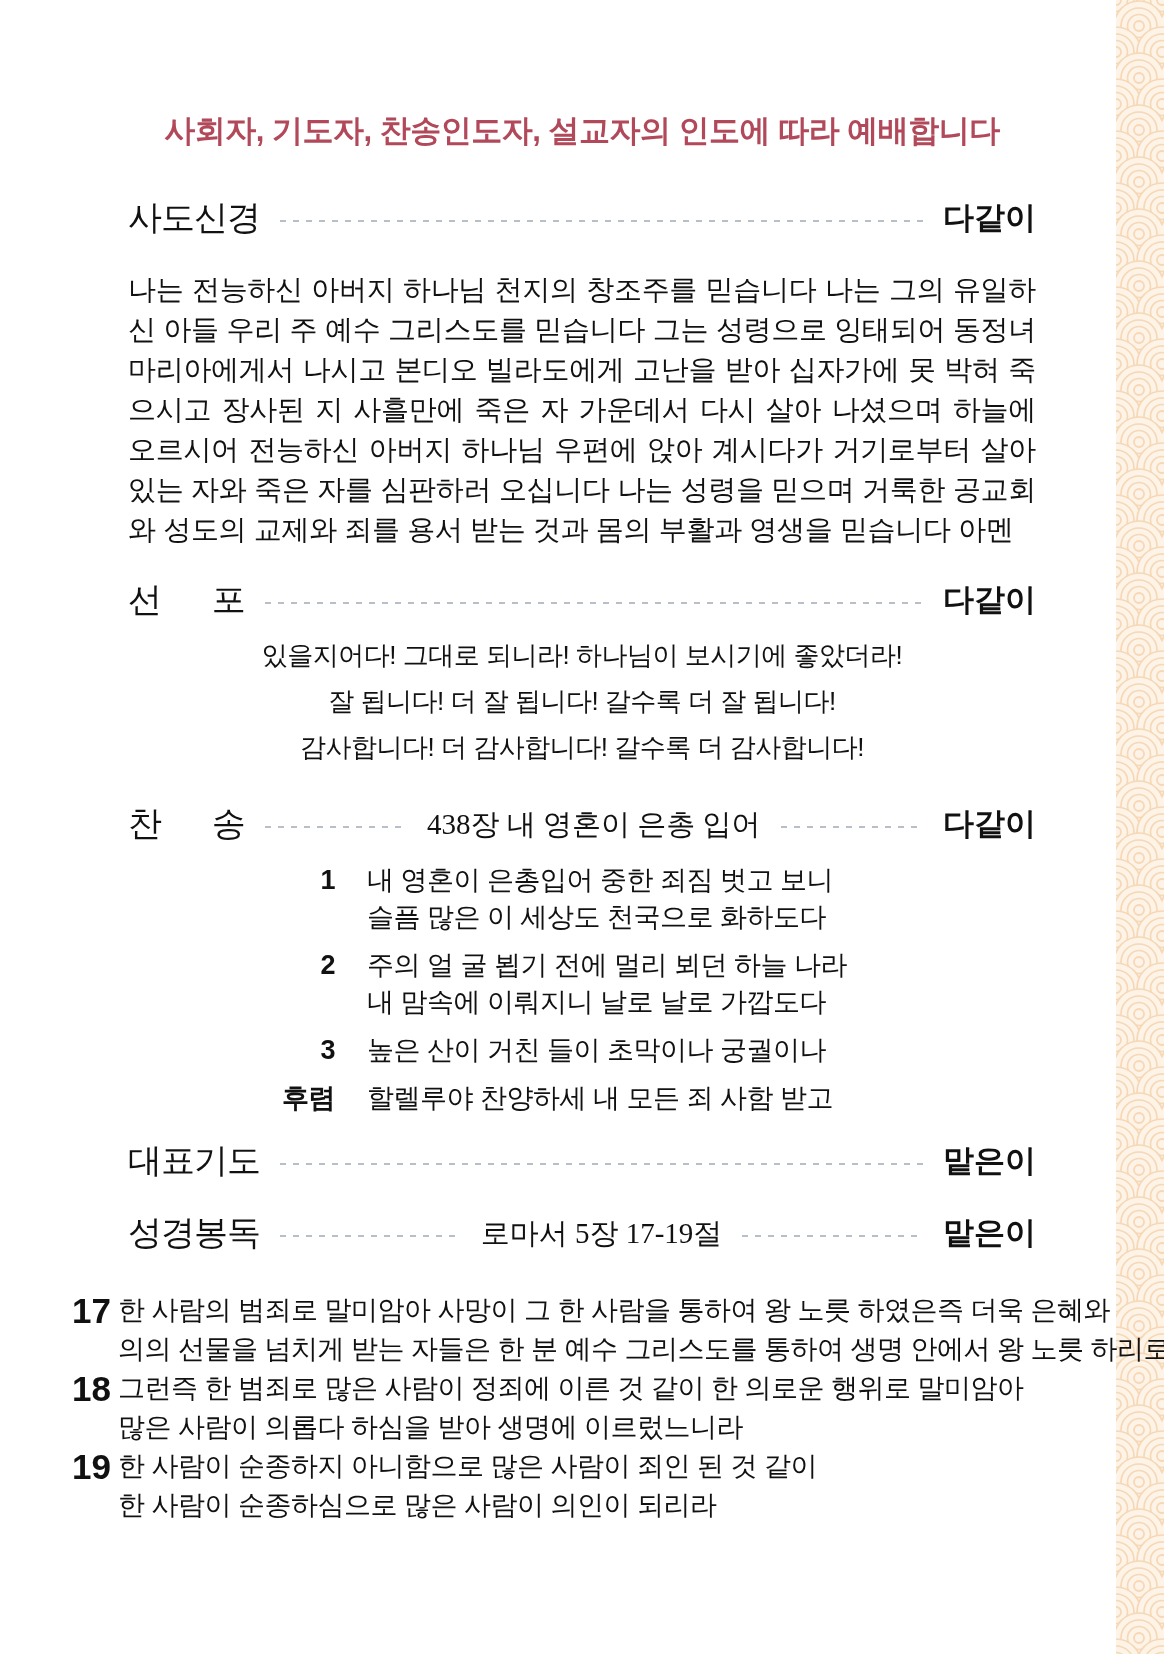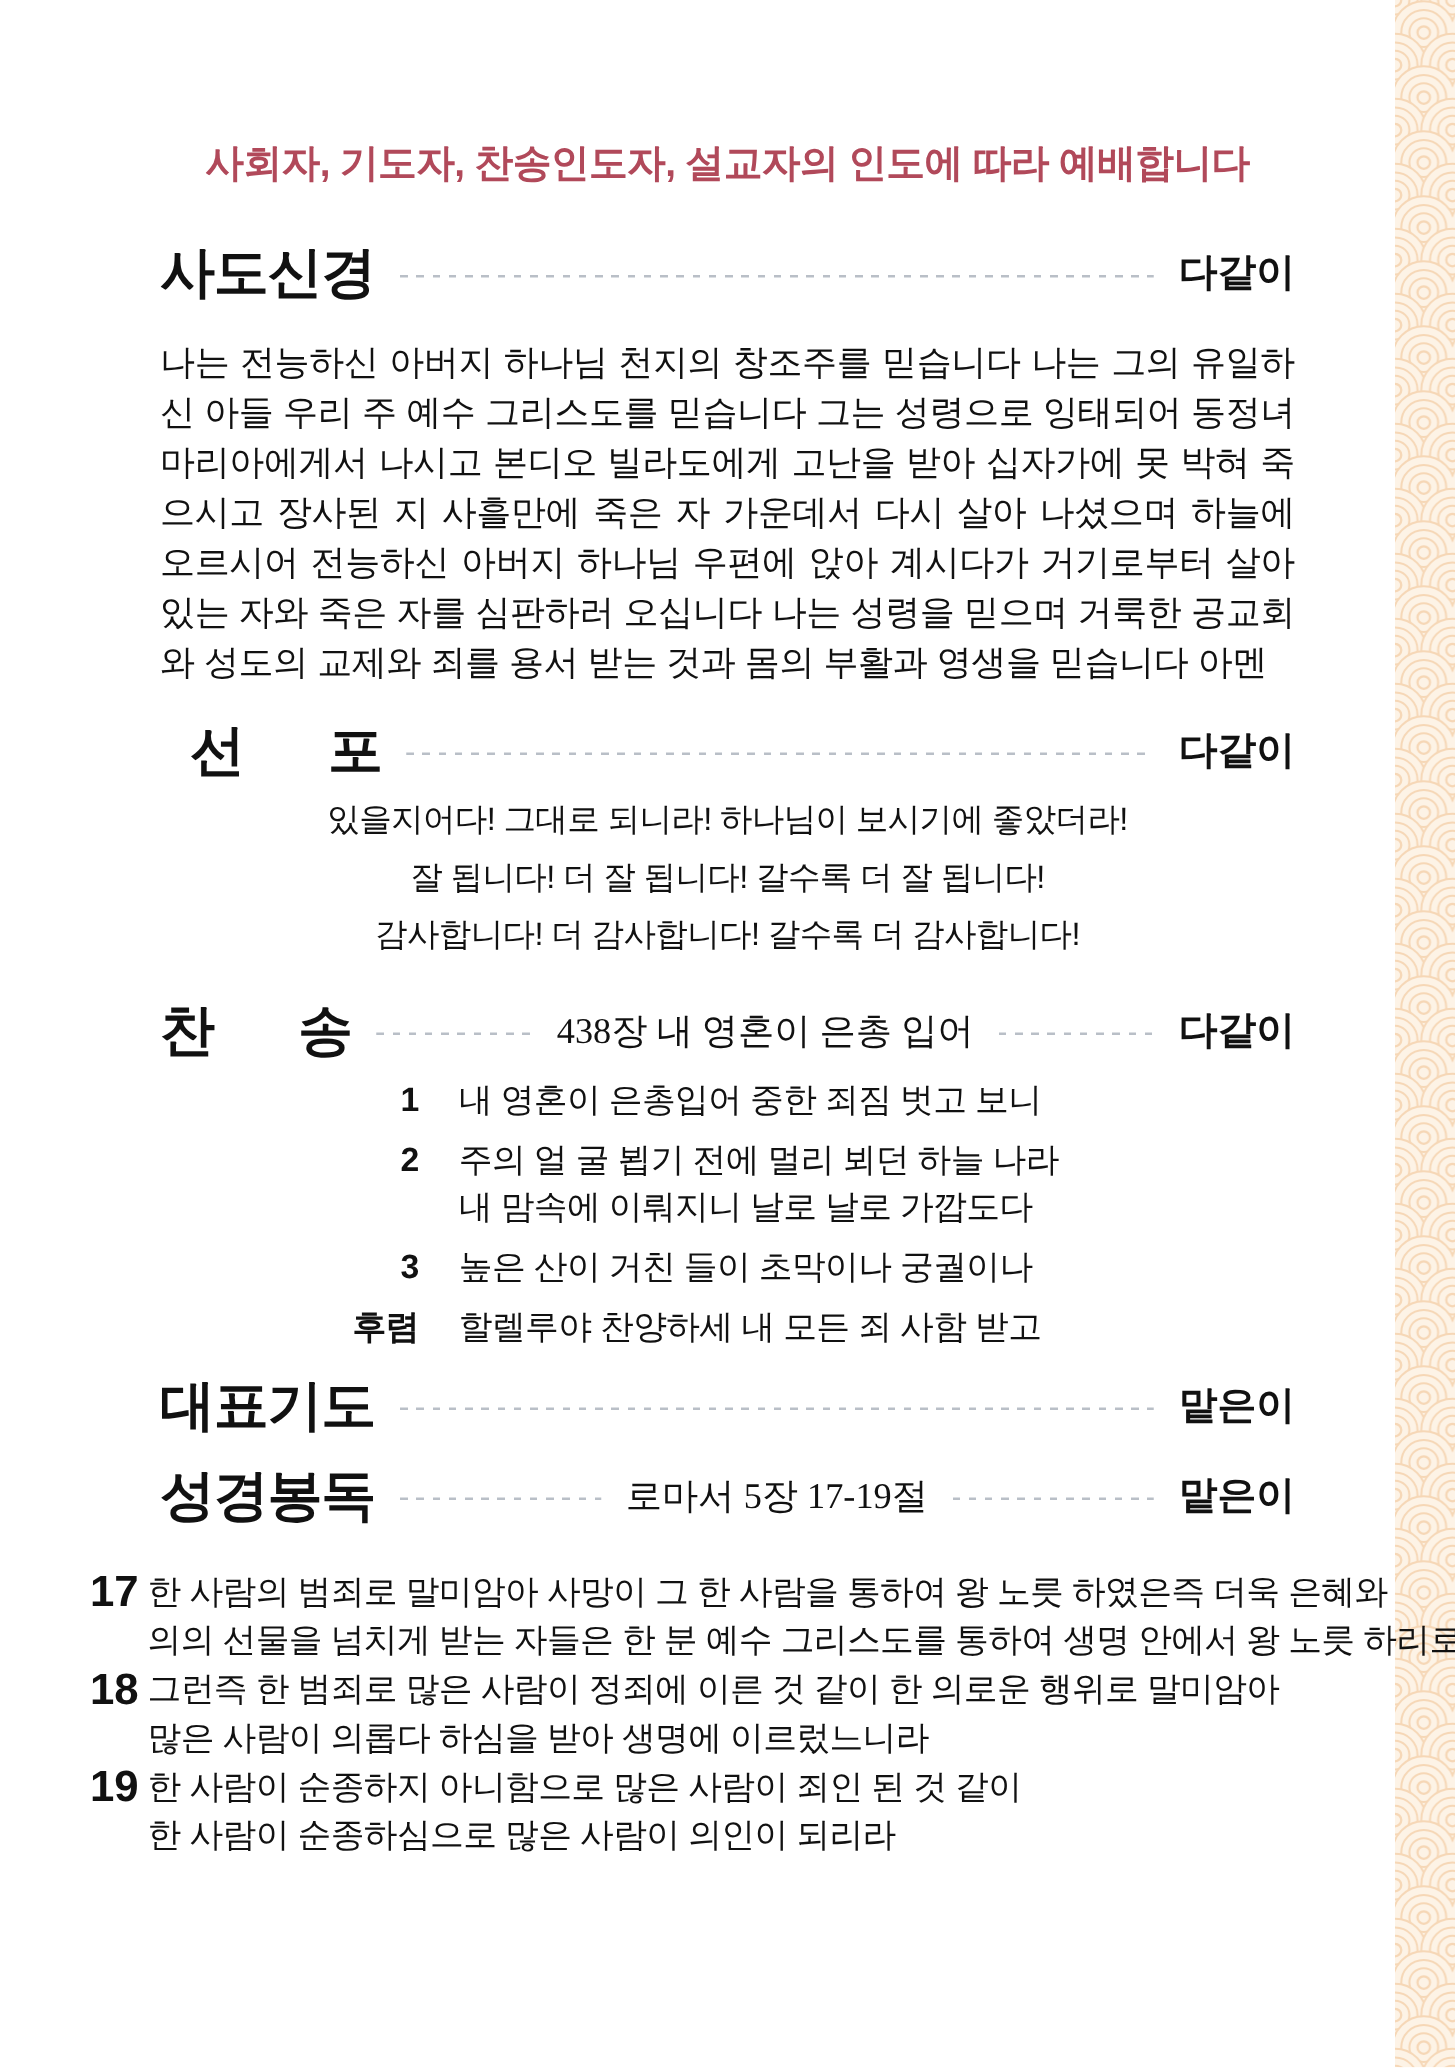--- a/index.html
+++ b/index.html
@@ -35,22 +35,22 @@
     color: #b1495a;
     letter-spacing: -0.5px;
   }
 
   .sec-row {
     display: flex;
     align-items: center;
     height: 44px;
   }
   .sec-title {
-    font-size: 44px;
-    font-weight: bold;
+    font-size: 34px;
+    font-weight: normal;
     white-space: pre;
     letter-spacing: -1px;
     flex-shrink: 0;
   }
   .dots {
     flex: 1;
     height: 2px;
     margin: 6px 20px 0 20px;
     background: repeating-linear-gradient(90deg, #b9bfc7 0 6px, transparent 6px 13px);
   }
@@ -69,21 +69,21 @@
 
   .row-creed   { margin-top: 44px; }
   .creed-body {
     margin-top: 30px;
     font-size: 28px;
     line-height: 40px;
     text-align: justify;
     letter-spacing: -0.3px;
   }
 
-  .row-proc    { margin-top: 28px; margin-left: 24px; }
+  .row-proc    { margin-top: 28px; }
   .proc-lines {
     margin-top: 10px;
     text-align: center;
     font-size: 26px;
     line-height: 46px;
     letter-spacing: -0.5px;
   }
 
   .row-hymn    { margin-top: 32px; }
   .hymn-verses { margin-top: 16px; }
@@ -184,20 +184,21 @@
       <div class="dots"></div>
       <div class="sec-sub">438장 내 영혼이 은총 입어</div>
       <div class="dots"></div>
       <div class="sec-performer">다같이</div>
     </div>
     <div class="hymn-verses">
       <div class="hv">
         <div class="hv-num">1</div>
         <div class="hv-text">
           <div>내 영혼이 은총입어 중한 죄짐 벗고 보니</div>
+          <div>슬픔 많은 이 세상도 천국으로 화하도다</div>
         </div>
       </div>
       <div class="hv">
         <div class="hv-num">2</div>
         <div class="hv-text">
           <div>주의 얼 굴 뵙기 전에 멀리 뵈던 하늘 나라</div>
           <div>내 맘속에 이뤄지니 날로 날로 가깝도다</div>
         </div>
       </div>
       <div class="hv">

